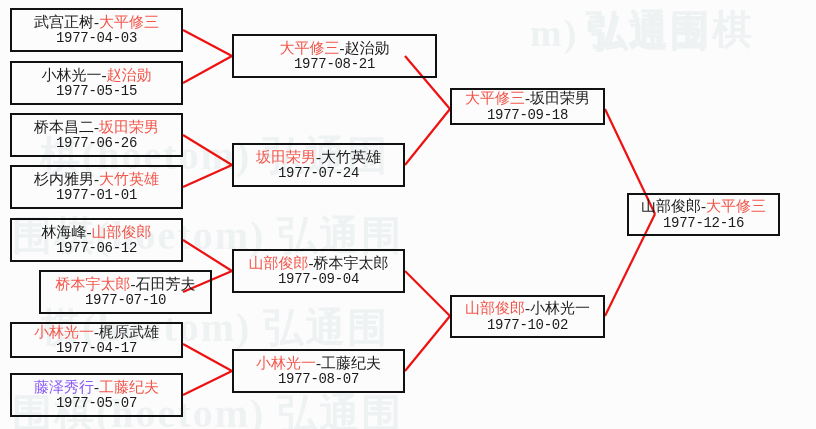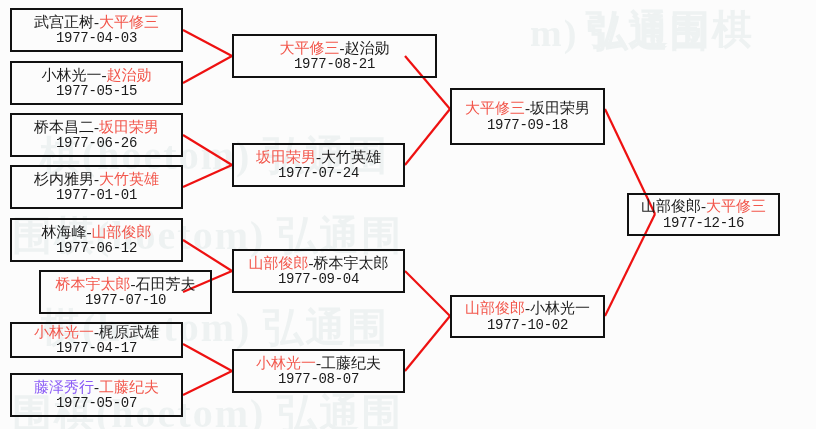--- a/index.html
+++ b/index.html
@@ -144,21 +144,21 @@
         <div class="date">1977-07-24</div>
       </div>
       <div class="match-box" style="left: 232px; top: 249px; width: 173px; height: 44px; border-color: rgb(17, 17, 17);">
         <div class="players"><span class="winner" style="color: rgb(242, 86, 75);">山部俊郎</span><span class="dash">-</span><span class="loser" style="color: rgb(26, 26, 26);">桥本宇太郎</span></div>
         <div class="date">1977-09-04</div>
       </div>
       <div class="match-box" style="left: 232px; top: 349px; width: 173px; height: 44px; border-color: rgb(17, 17, 17);">
         <div class="players"><span class="winner" style="color: rgb(242, 86, 75);">小林光一</span><span class="dash">-</span><span class="loser" style="color: rgb(26, 26, 26);">工藤纪夫</span></div>
         <div class="date">1977-08-07</div>
       </div>
-      <div class="match-box" style="left: 450px; top: 88px; width: 155px; height: 57px; border-color: rgb(17, 17, 17);">
+      <div class="match-box" style="left: 450px; top: 88px; width: 155px; height: 37px; border-color: rgb(17, 17, 17);">
         <div class="players"><span class="winner" style="color: rgb(242, 86, 75);">大平修三</span><span class="dash">-</span><span class="loser" style="color: rgb(26, 26, 26);">坂田荣男</span></div>
         <div class="date">1977-09-18</div>
       </div>
       <div class="match-box" style="left: 450px; top: 295px; width: 155px; height: 43px; border-color: rgb(17, 17, 17);">
         <div class="players"><span class="winner" style="color: rgb(242, 86, 75);">山部俊郎</span><span class="dash">-</span><span class="loser" style="color: rgb(26, 26, 26);">小林光一</span></div>
         <div class="date">1977-10-02</div>
       </div>
       <div class="match-box" style="left: 627px; top: 193px; width: 153px; height: 43px; border-color: rgb(17, 17, 17);">
         <div class="players"><span class="loser" style="color: rgb(26, 26, 26);">山部俊郎</span><span class="dash">-</span><span class="winner" style="color: rgb(242, 86, 75);">大平修三</span></div>
         <div class="date">1977-12-16</div>

